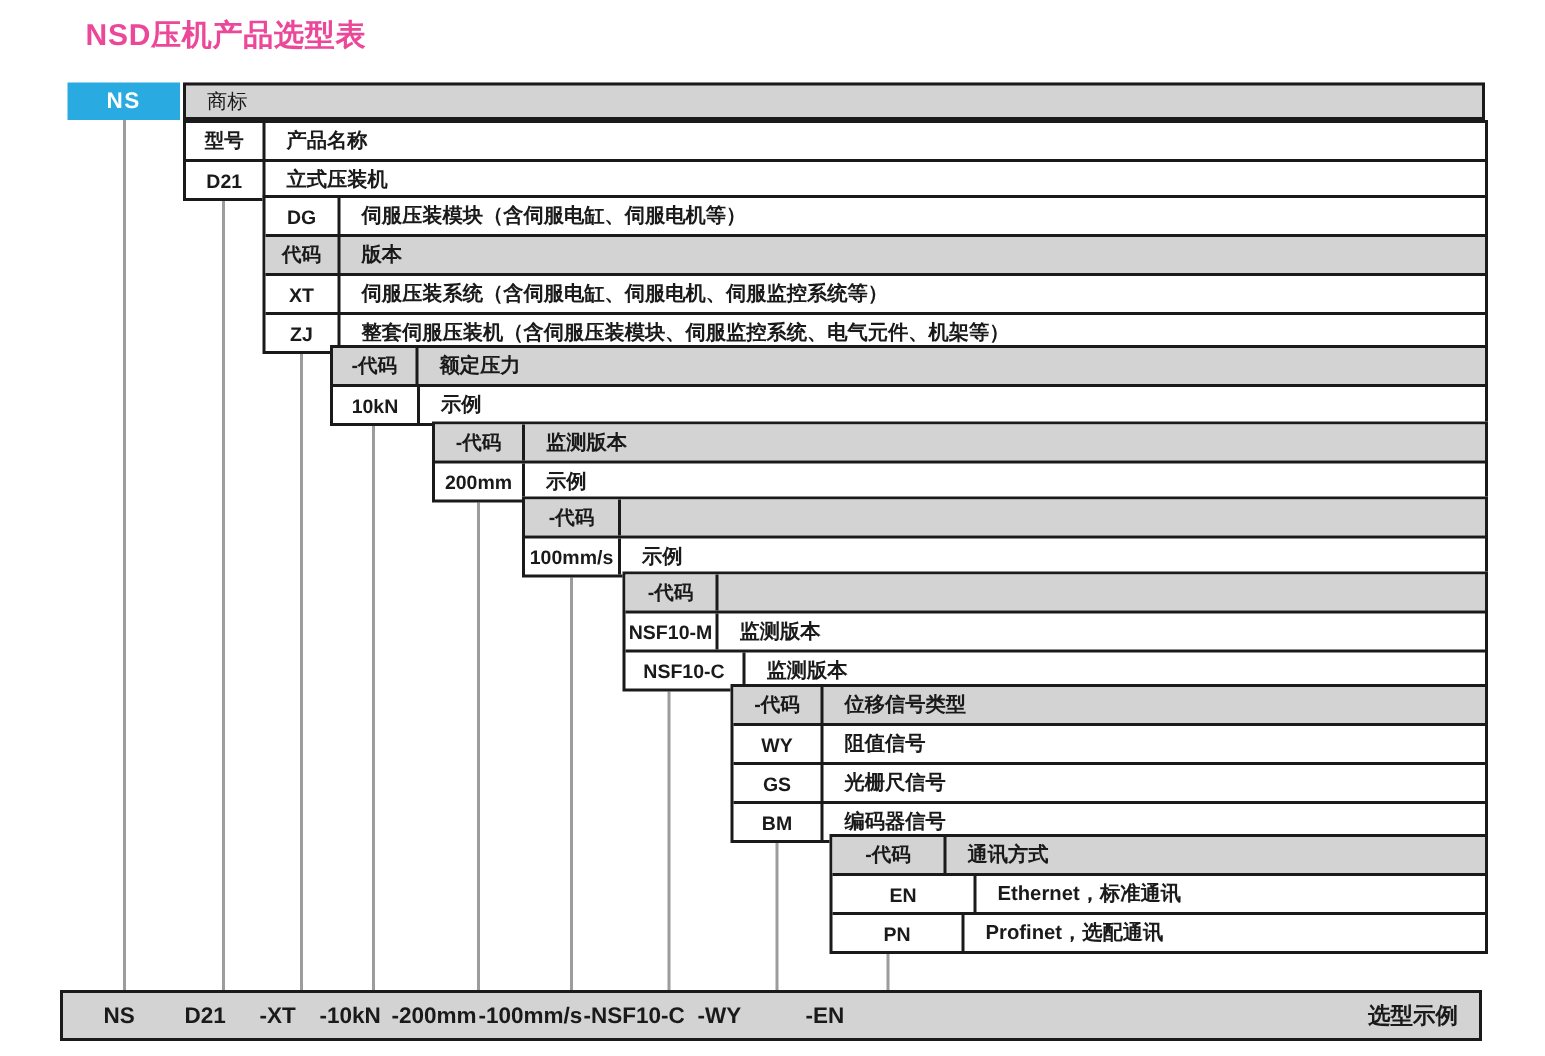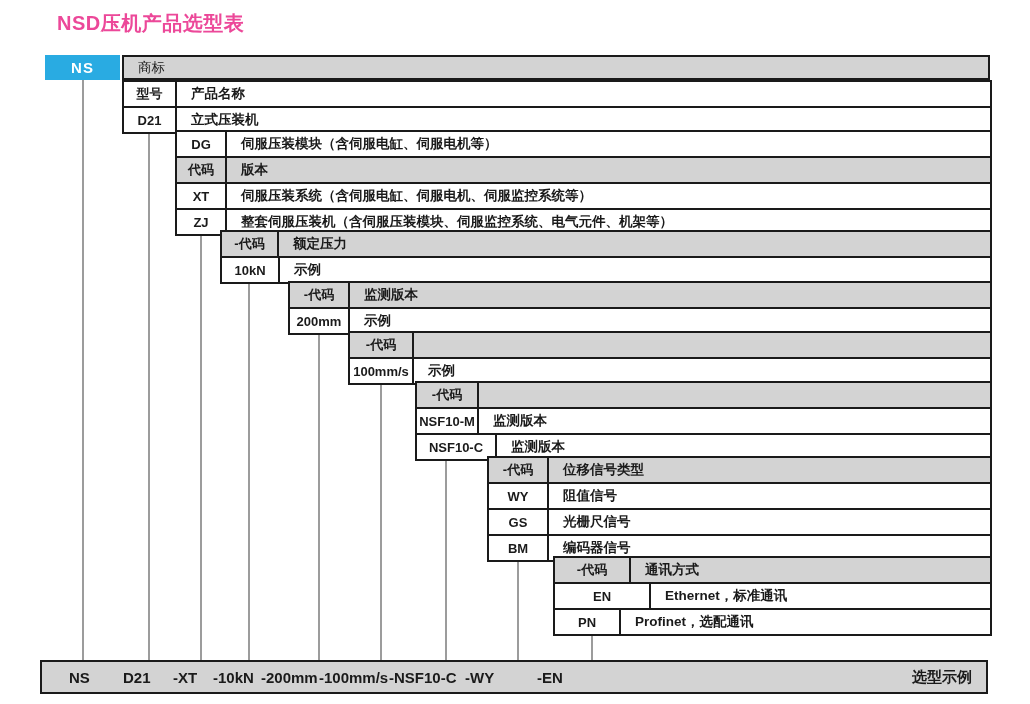--- a/index.html
+++ b/index.html
@@ -172,21 +172,21 @@
 <div class="tbl" style="left:553px;top:556px;width:435px;">
   <div class="row hdr">
     <div class="cell-code" style="width:76px;">-代码</div>
     <div class="cell-label">通讯方式</div>
   </div>
   <div class="row">
     <div class="cell-code" style="width:96px;">EN</div>
     <div class="cell-label">Ethernet，标准通讯</div>
   </div>
   <div class="row">
-    <div class="cell-code" style="width:66px;">PN</div>
+    <div class="cell-code" style="width:88px;">PN</div>
     <div class="cell-label">Profinet，选配通讯</div>
   </div>
 </div>
 
 <div class="example-bar">
   <span style="left:27px;">NS</span>
   <span style="left:81px;">D21</span>
   <span style="left:131px;">-XT</span>
   <span style="left:171px;">-10kN</span>
   <span style="left:219px;">-200mm</span>

